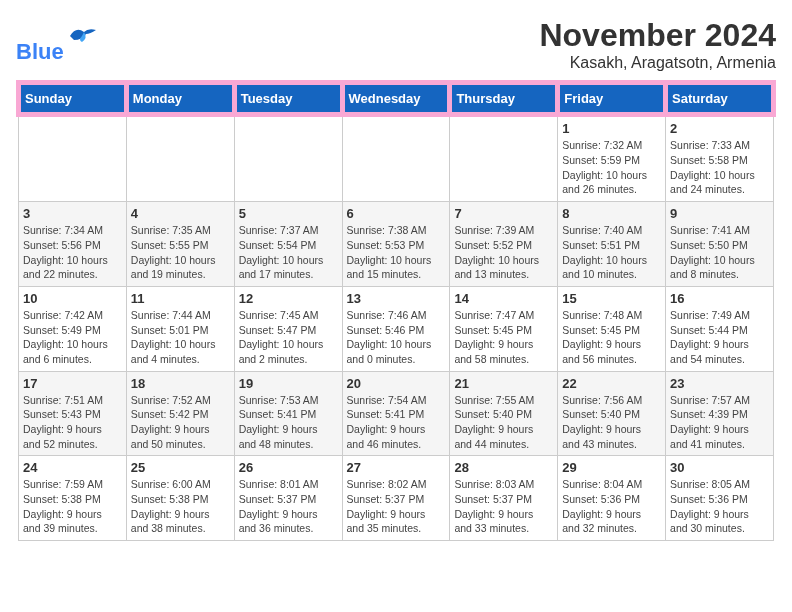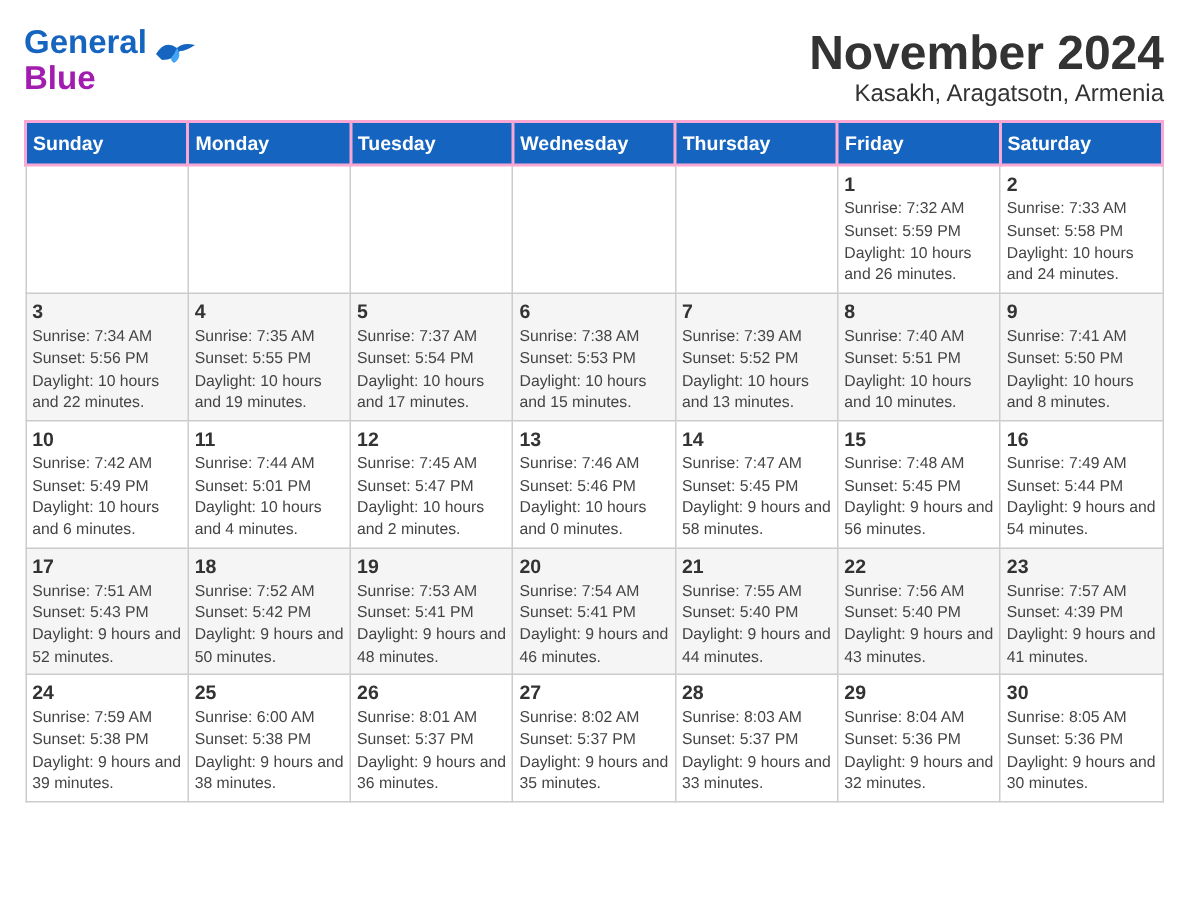--- a/index.html
+++ b/index.html
@@ -48,21 +48,21 @@
       border-collapse: collapse;
       font-size: 11px;
     }
     .calendar thead th {
       background-color: #1565c0;
       color: #fff;
       padding: 6px 4px;
       text-align: left;
       font-size: 13px;
       font-weight: bold;
-      border: 2px solid #f9a8d4;
+      border: 5px solid #f9a8d4;
     }
     .calendar tbody td {
       border: 1px solid #ccc;
       vertical-align: top;
       padding: 4px;
       width: 108px;
       min-height: 80px;
       background: #fff;
     }
     .calendar tbody tr:nth-child(even) td {
@@ -84,22 +84,22 @@
       background: #fff !important;
     }
   </style>
 </head>
 <body>
 
 <div class="header-area">
   <div class="logo">
     <div style="display:flex;align-items:center;">
       <span class="logo-text">
-        <span>General</span><br>
-        <span style="color:#a21caf;">Blue</span>
+        <br>
+        <span style="color:#3b82f6;">Blue</span>
       </span>
       <svg style="margin-left:4px;margin-top:-10px;" width="30" height="22" viewBox="0 0 30 22">
         <path d="M2,12 Q8,2 16,8 Q20,4 28,6 Q22,10 18,10 Q14,16 6,16 Z" fill="#1565c0"></path>
         <path d="M16,8 Q20,14 14,18 Q10,16 14,12 Z" fill="#42a5f5"></path>
       </svg>
     </div>
   </div>
   <div class="title-area">
     <h1>November 2024</h1>
     <h2>Kasakh, Aragatsotn, Armenia</h2>

